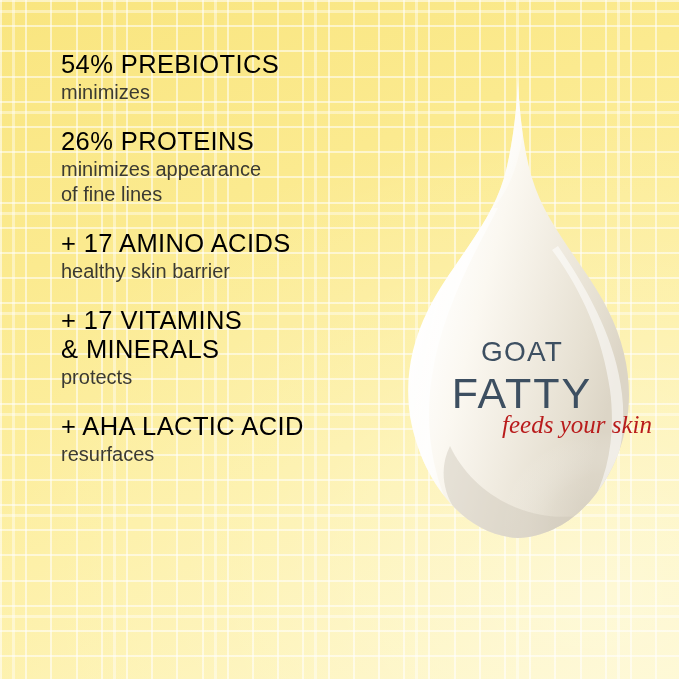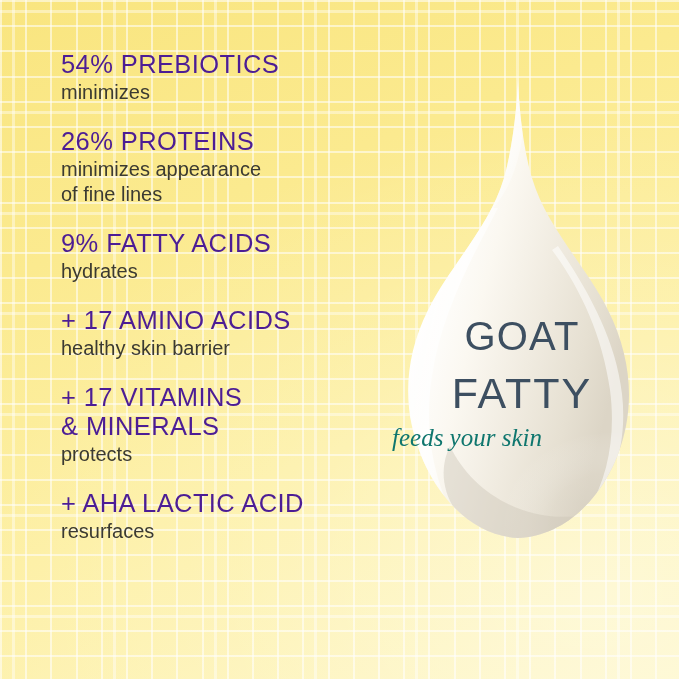--- a/index.html
+++ b/index.html
@@ -59,21 +59,21 @@
     left: 61px;
     top: 50px;
     width: 330px;
   }
   .entry { margin-bottom: 22px; }
   .entry:last-child { margin-bottom: 16px; }
   .entry-title {
     font-size: 25.5px;
     line-height: 29px;
     letter-spacing: 0.4px;
-    color: #4c1d95;
+    color: #000000;
     font-weight: 400;
     white-space: pre-line;
   }
   .entry-sub {
     font-size: 20px;
     line-height: 25px;
     color: #3b3a32;
     font-weight: 400;
     margin-top: 1px;
     white-space: pre-line;
@@ -99,32 +99,32 @@
   }
   .goat, .milk {
     position: absolute;
     width: 100%;
     text-align: center;
     color: #3d4f61;
     font-family: "Liberation Sans", sans-serif;
     font-weight: 400;
     letter-spacing: 1.2px;
   }
-  .goat { top: 258px; font-size: 40px; line-height: 40px; }
+  .goat { top: 274px; font-size: 28px; line-height: 40px; }
   .milk { top: 314px; font-size: 43px; line-height: 43px; letter-spacing: 2px; }
   .tagline {
     position: absolute;
-    top: 366px;
+    top: 353px;
     width: 100%;
-    text-align: left;
+    text-align: right;
     font-family: "Liberation Serif", serif;
     font-style: italic;
     font-size: 25px;
     line-height: 28px;
-    color: #0f766e;
+    color: #b91c1c;
   }
 </style>
 </head>
 <body>
 
 <div id="page">
 
   <div class="bg-base"></div>
   <div class="bg-grid-a"></div>
   <div class="bg-grid-b"></div>
@@ -136,24 +136,20 @@
       <div class="entry-title">54% PREBIOTICS</div>
       <div class="entry-sub">minimizes</div>
     </div>
 
     <div class="entry">
       <div class="entry-title">26% PROTEINS</div>
       <div class="entry-sub">minimizes appearance
 of fine lines</div>
     </div>
 
-    <div class="entry">
-      <div class="entry-title">9% FATTY ACIDS</div>
-      <div class="entry-sub">hydrates</div>
-    </div>
 
     <div class="entry">
       <div class="entry-title">+ 17 AMINO ACIDS</div>
       <div class="entry-sub">healthy skin barrier</div>
     </div>
 
     <div class="entry">
       <div class="entry-title">+ 17 VITAMINS
 &amp; MINERALS</div>
       <div class="entry-sub">protects</div>

